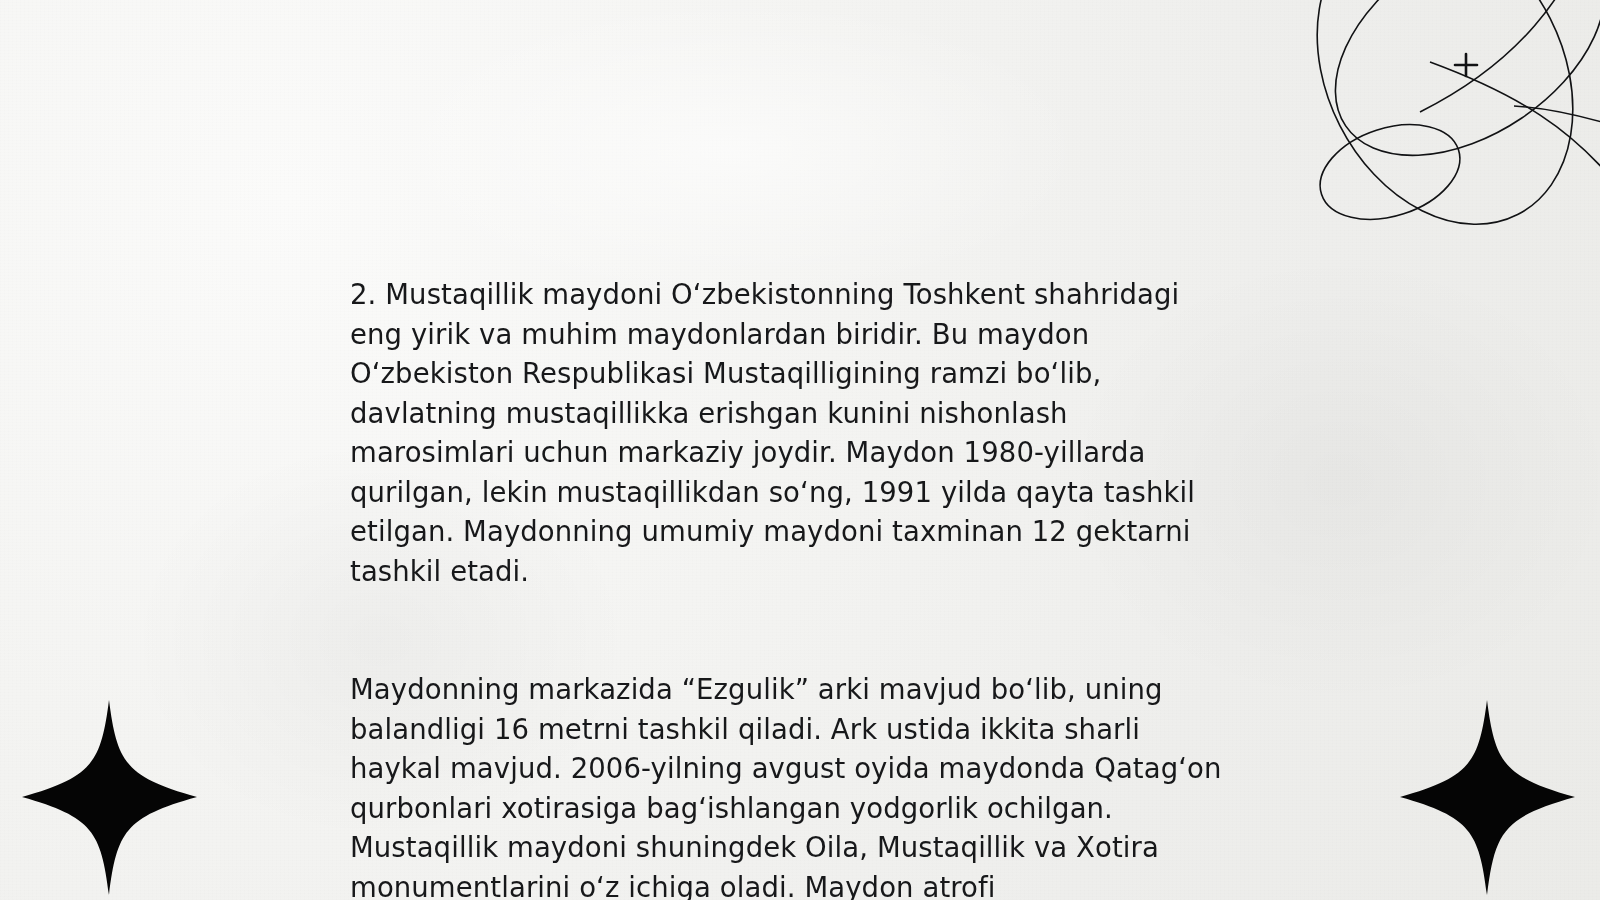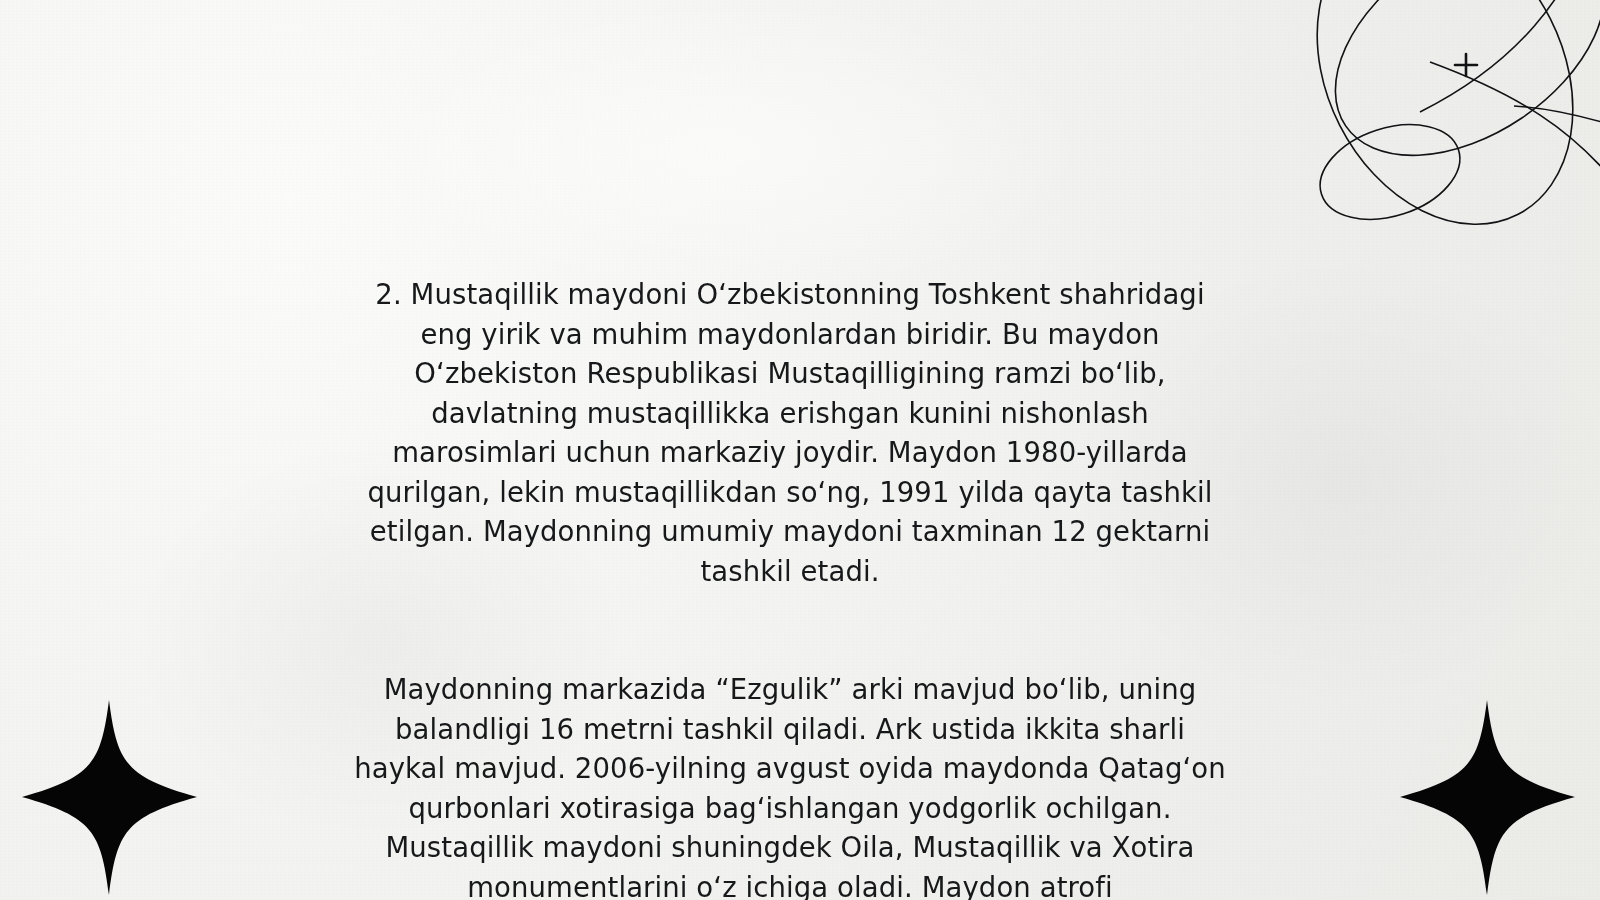--- a/index.html
+++ b/index.html
@@ -14,21 +14,20 @@
     background: #f2f2f0;
   }
 
   .slide {
     position: relative;
     width: 1600px;
     height: 900px;
     background:
       radial-gradient(circle at 18% 22%, #fbfbfa 0%, #f4f4f2 38%, #eeeeec 70%, #ebebe8 100%);
     overflow: hidden;
-    text-align: center;
   }
 
   
   .grain {
     position: absolute;
     inset: 0;
     background-image:
       repeating-linear-gradient(0deg, rgba(0,0,0,0.012) 0px, rgba(0,0,0,0.012) 1px, rgba(255,255,255,0) 1px, rgba(255,255,255,0) 3px),
       repeating-linear-gradient(90deg, rgba(0,0,0,0.010) 0px, rgba(0,0,0,0.010) 1px, rgba(255,255,255,0) 1px, rgba(255,255,255,0) 4px);
     opacity: 0.5;

